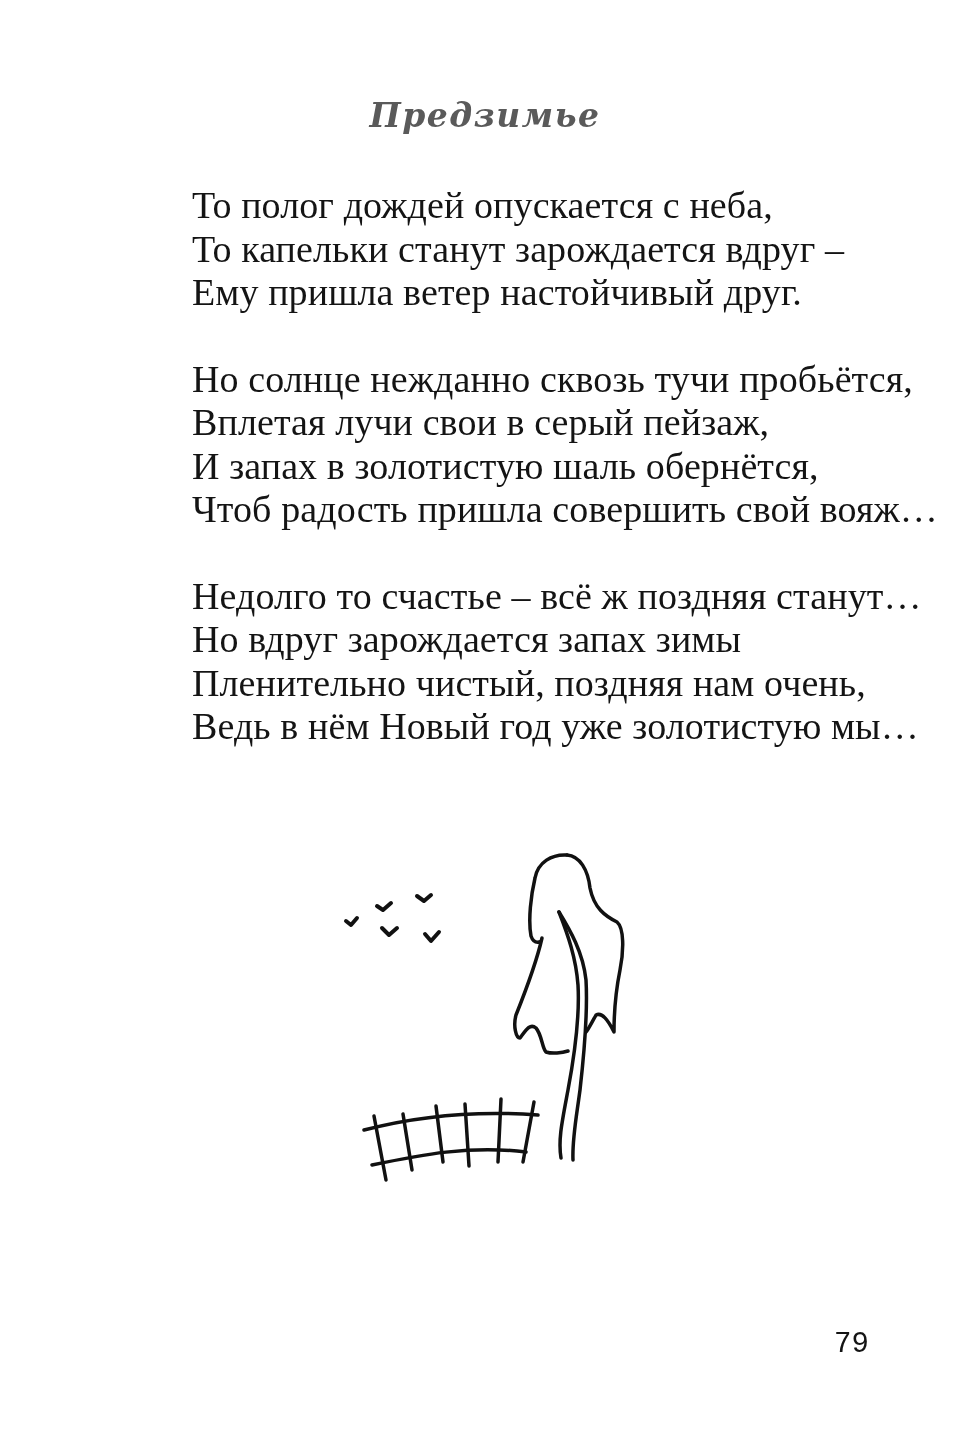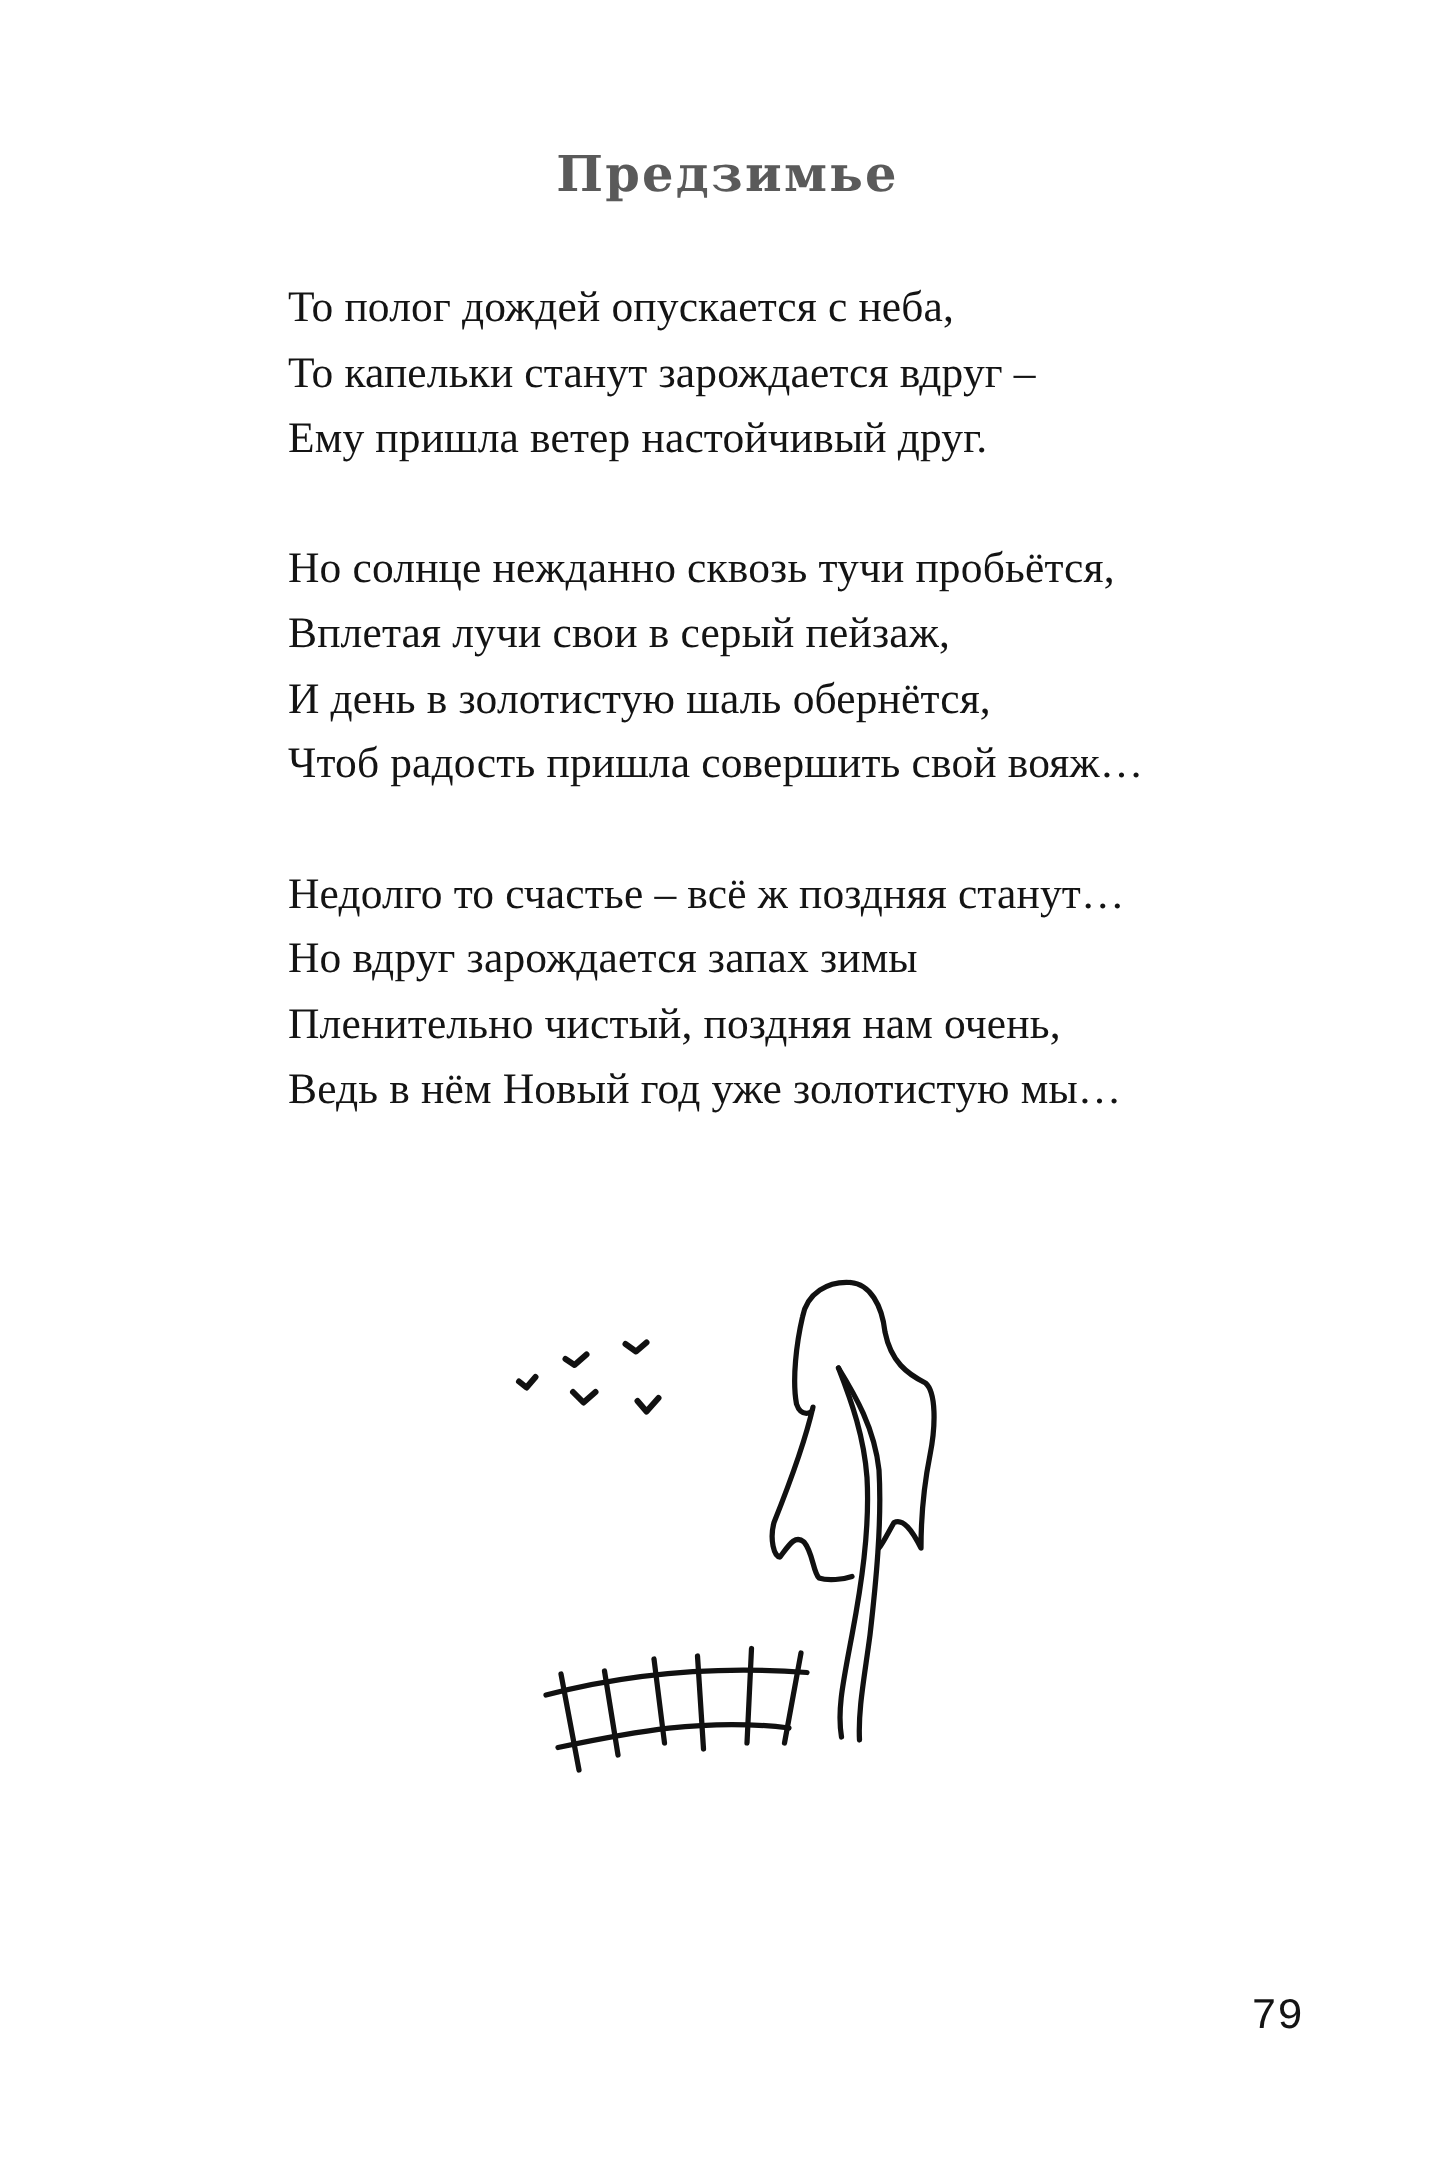--- a/index.html
+++ b/index.html
@@ -1,26 +1,26 @@
 <!DOCTYPE html>
 <html><head>
 <meta charset="utf-8">
 <style>
   html, body { margin:0; padding:0; background:#ffffff; }
   body { width:970px; height:1455px; position:relative; overflow:hidden; }
   .page { position:absolute; left:0; top:0; width:970px; height:1455px; background:#fff; }
   .title {
     position:absolute; left:0; width:970px; top:96px; text-align:center;
     font-family:"DejaVu Serif", serif; font-weight:bold; font-size:33px;
-    color:#5a5a5a; letter-spacing:1.5px;
+    color:#5a5a5a; letter-spacing:1.5px;font-style:italic;
   }
   .poem { position:absolute; left:192px; top:184px; }
   .stanza { margin-bottom:43px; }
   .line {
-    font-family:"Liberation Serif", serif; font-size:29px; color:#141414;
+    font-family:"Liberation Serif", serif; font-size:38px; color:#141414;
     height:43.5px; line-height:43.5px; white-space:nowrap; letter-spacing:0.1px;
   }
   .illustration { position:absolute; left:330px; top:840px; width:310px; height:360px; }
   .page-number {
     position:absolute; left:834px; top:1328px;
     font-family:Liberation Mono, monospace; font-size:29px; color:#141414;
   }
 </style>
 </head>
 <body>
@@ -30,21 +30,21 @@
 
   <div class="poem">
     <div class="stanza">
       <div class="line">То полог дождей опускается с неба,</div>
       <div class="line">То капельки станут зарождается вдруг –</div>
       <div class="line">Ему пришла ветер настойчивый друг.</div>
     </div>
     <div class="stanza">
       <div class="line">Но солнце нежданно сквозь тучи пробьётся,</div>
       <div class="line">Вплетая лучи свои в серый пейзаж,</div>
-      <div class="line">И день в золотистую шаль обернётся,</div>
+      <div class="line">И запах в золотистую шаль обернётся,</div>
       <div class="line">Чтоб радость пришла совершить свой вояж…</div>
     </div>
     <div class="stanza">
       <div class="line">Недолго то счастье – всё ж поздняя станут…</div>
       <div class="line">Но вдруг зарождается запах зимы</div>
       <div class="line">Пленительно чистый, поздняя нам очень,</div>
       <div class="line">Ведь в нём Новый год уже золотистую мы…</div>
     </div>
   </div>
 

